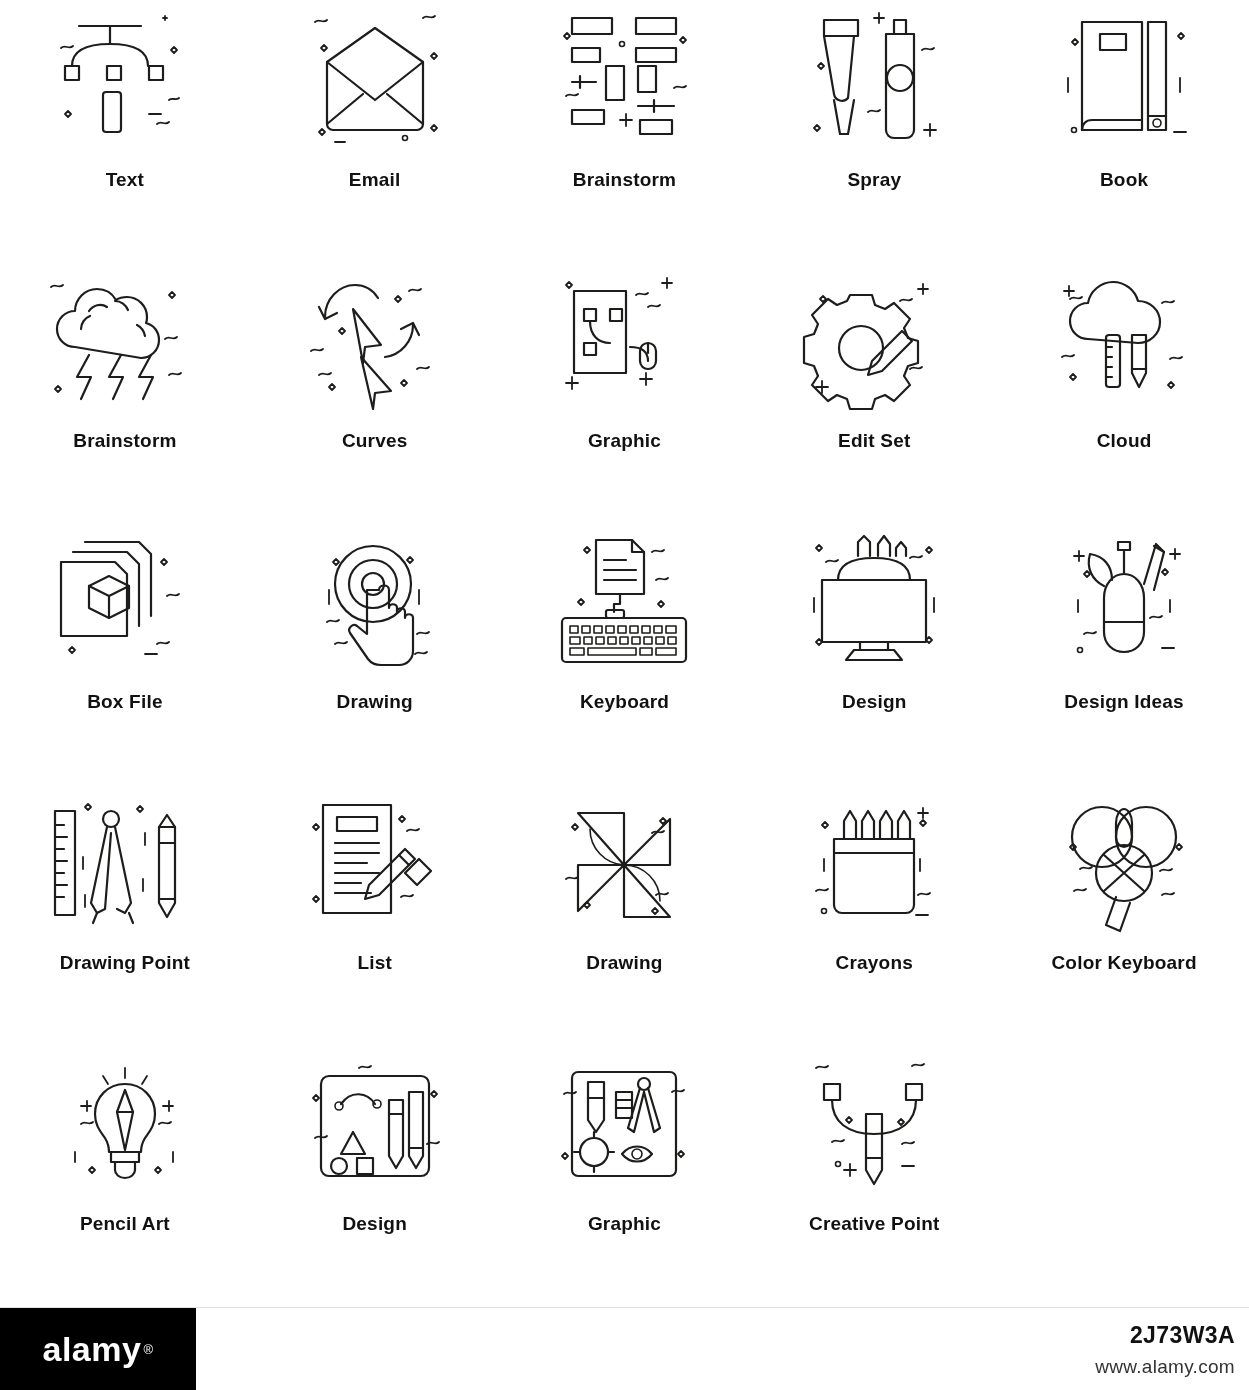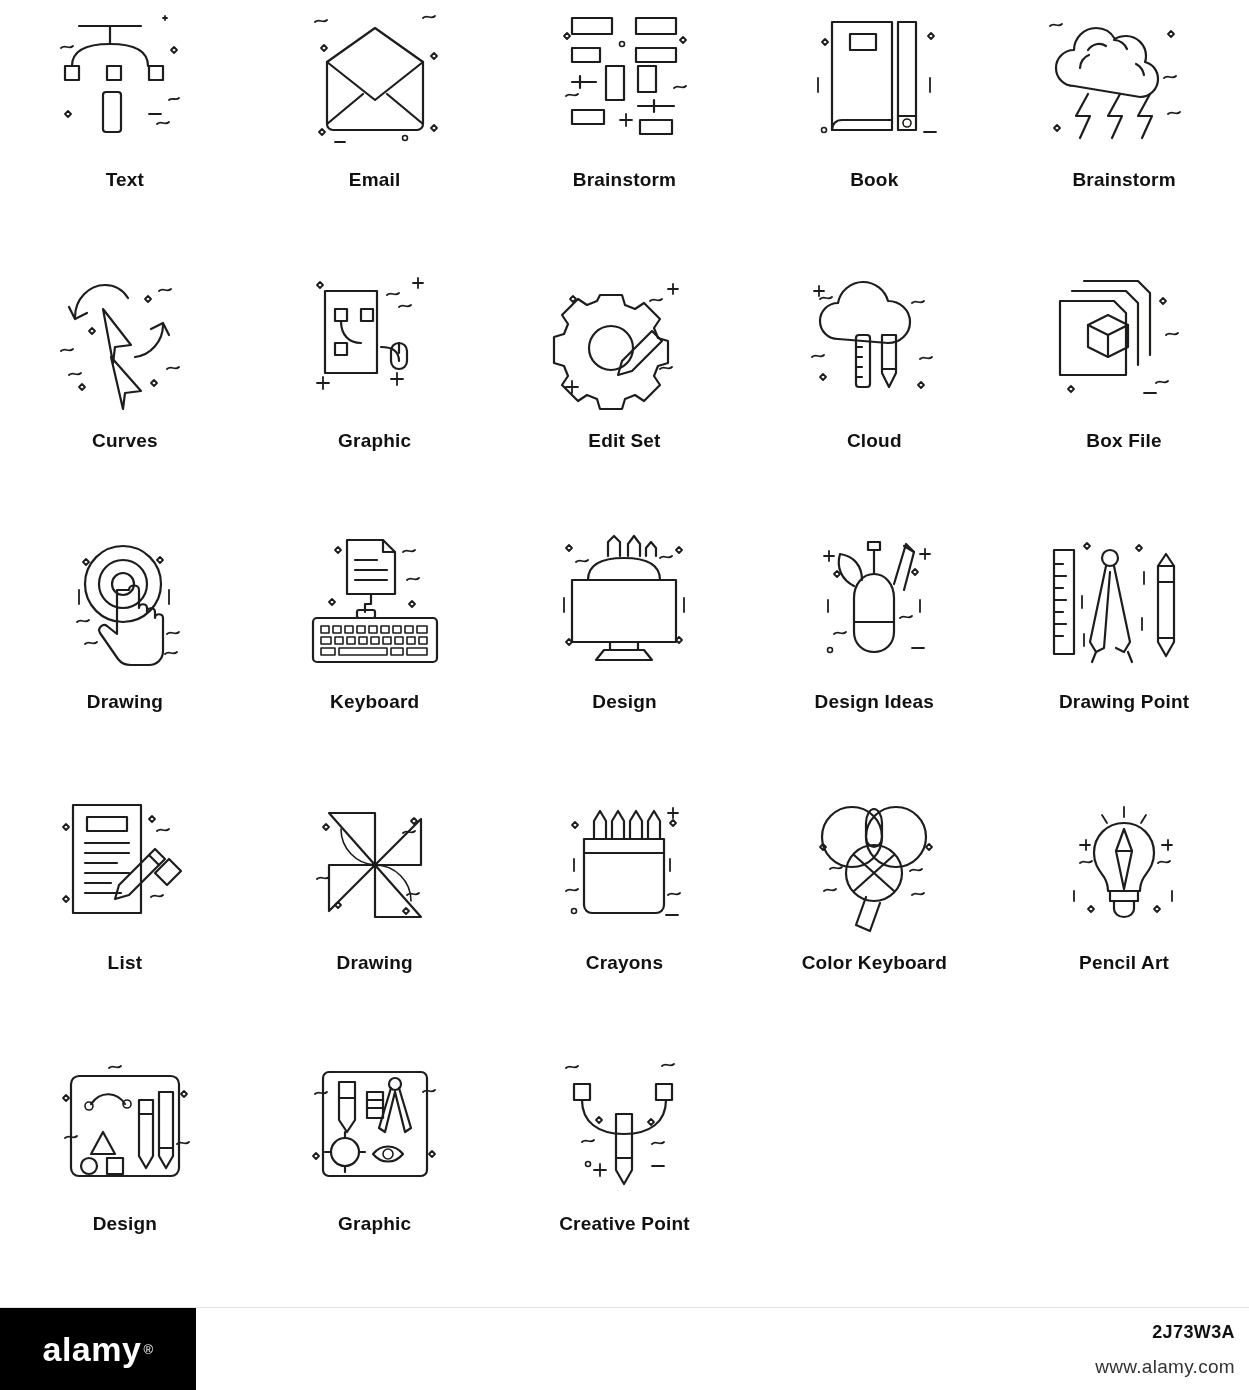--- a/index.html
+++ b/index.html
@@ -94,21 +94,21 @@
     font-size: 13px;
     vertical-align: super;
     font-weight: normal;
     margin-left: 2px;
   }
 
   .footer-code {
     position: absolute;
     right: 14px;
     top: 14px;
-    font-size: 18px;
+    font-size: 23px;
     font-weight: bold;
     color: #111111;
     letter-spacing: 0.4px;
   }
 
   .footer-url {
     position: absolute;
     right: 14px;
     bottom: 12px;
     font-size: 19px;
@@ -205,20 +205,39 @@
           <path class="deco" d="M20 32l3 3 3-3-3-3z"></path>
           <path class="deco" d="M136 36l3 3 3-3-3-3z"></path>
           <path class="deco" d="M22 92c4-4 8 2 12-2"></path>
           <path class="deco" d="M130 84c4-4 8 2 12-2"></path>
           <circle class="ln-thin" cx="78" cy="40" r="2.5"></circle>
         </svg>
       </div>
       <div class="caption">Brainstorm</div>
     </div>
 
+    <div class="cell">
+      <div class="art">
+        <svg viewBox="0 0 160 160">
+          <path class="ln" d="M30 16h34v16H30z"></path>
+          <path class="ln" d="M30 32l10 58a8 8 0 0014 4l6-62"></path>
+          <path class="ln" d="M40 96l6 34h8l6-34"></path>
+          <path class="ln" d="M92 30h28v96a8 8 0 01-8 8h-12a8 8 0 01-8-8z"></path>
+          <path class="ln" d="M100 30V16h12v14"></path>
+          <circle class="ln" cx="106" cy="74" r="13"></circle>
+          <path class="deco" d="M80 14h10M85 9v10"></path>
+          <path class="deco" d="M24 62l3 3 3-3-3-3z"></path>
+          <path class="deco" d="M20 124l3 3 3-3-3-3z"></path>
+          <path class="deco" d="M130 126h12M136 120v12"></path>
+          <path class="deco" d="M128 46c4-4 8 2 12-2"></path>
+          <path class="deco" d="M74 108c4-4 8 2 12-2"></path>
+        </svg>
+      </div>
+      <div class="caption">Spray</div>
+    </div>
 
     <div class="cell">
       <div class="art">
         <svg viewBox="0 0 160 160">
           <path class="ln" d="M38 18h60v108H38z"></path>
           <path class="ln" d="M38 126c0-6 4-10 10-10h50"></path>
           <rect class="ln" x="56" y="30" width="26" height="16"></rect>
           <path class="ln" d="M104 18h18v108h-18z"></path>
           <path class="ln" d="M104 112h18"></path>
           <circle class="ln-thin" cx="113" cy="119" r="4"></circle>

